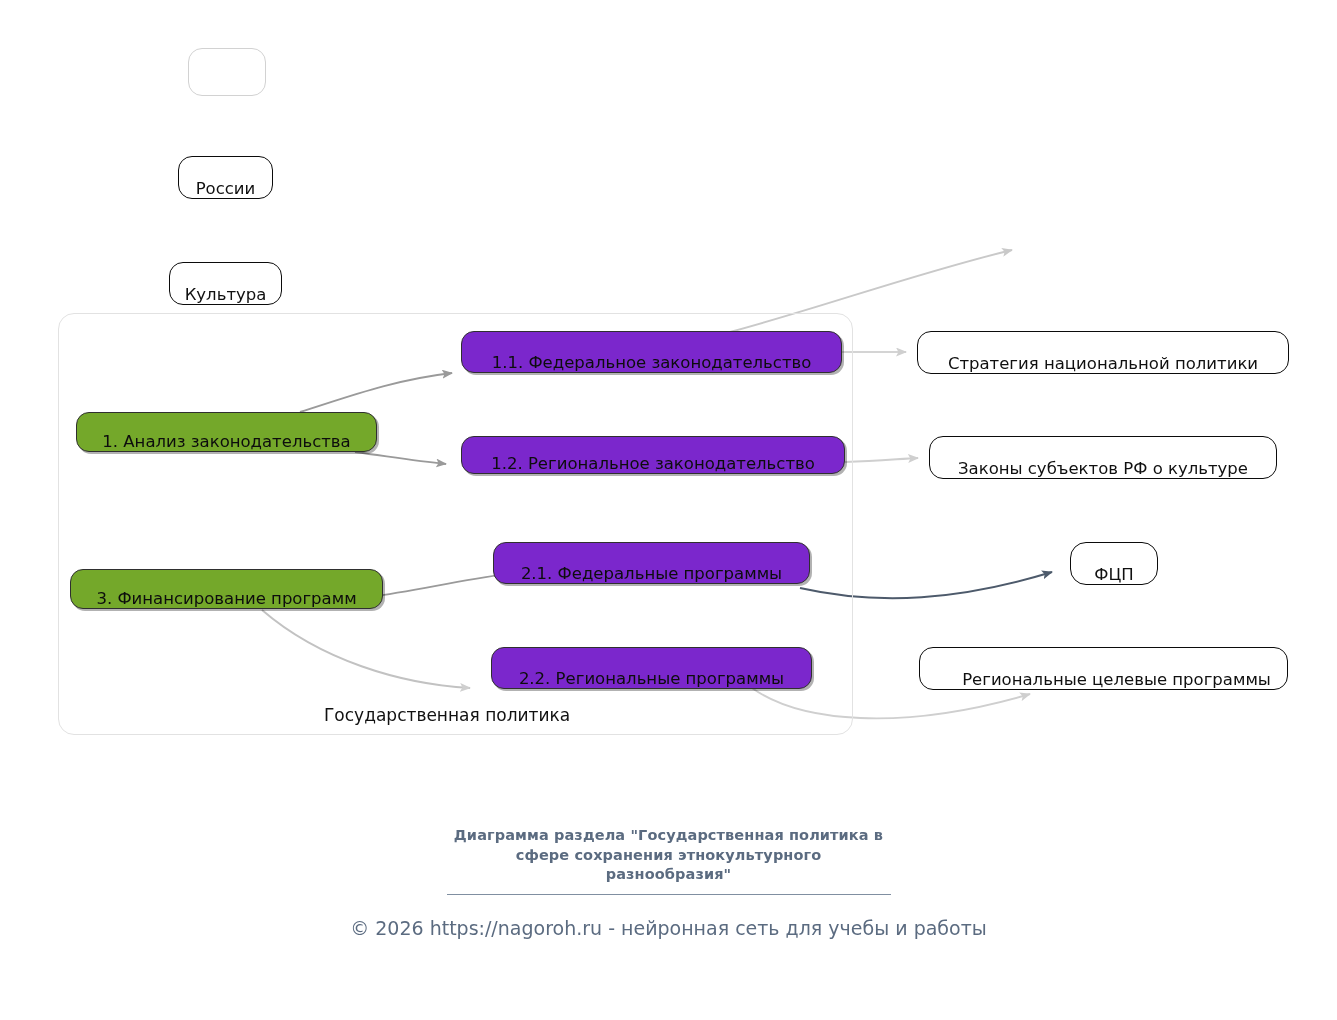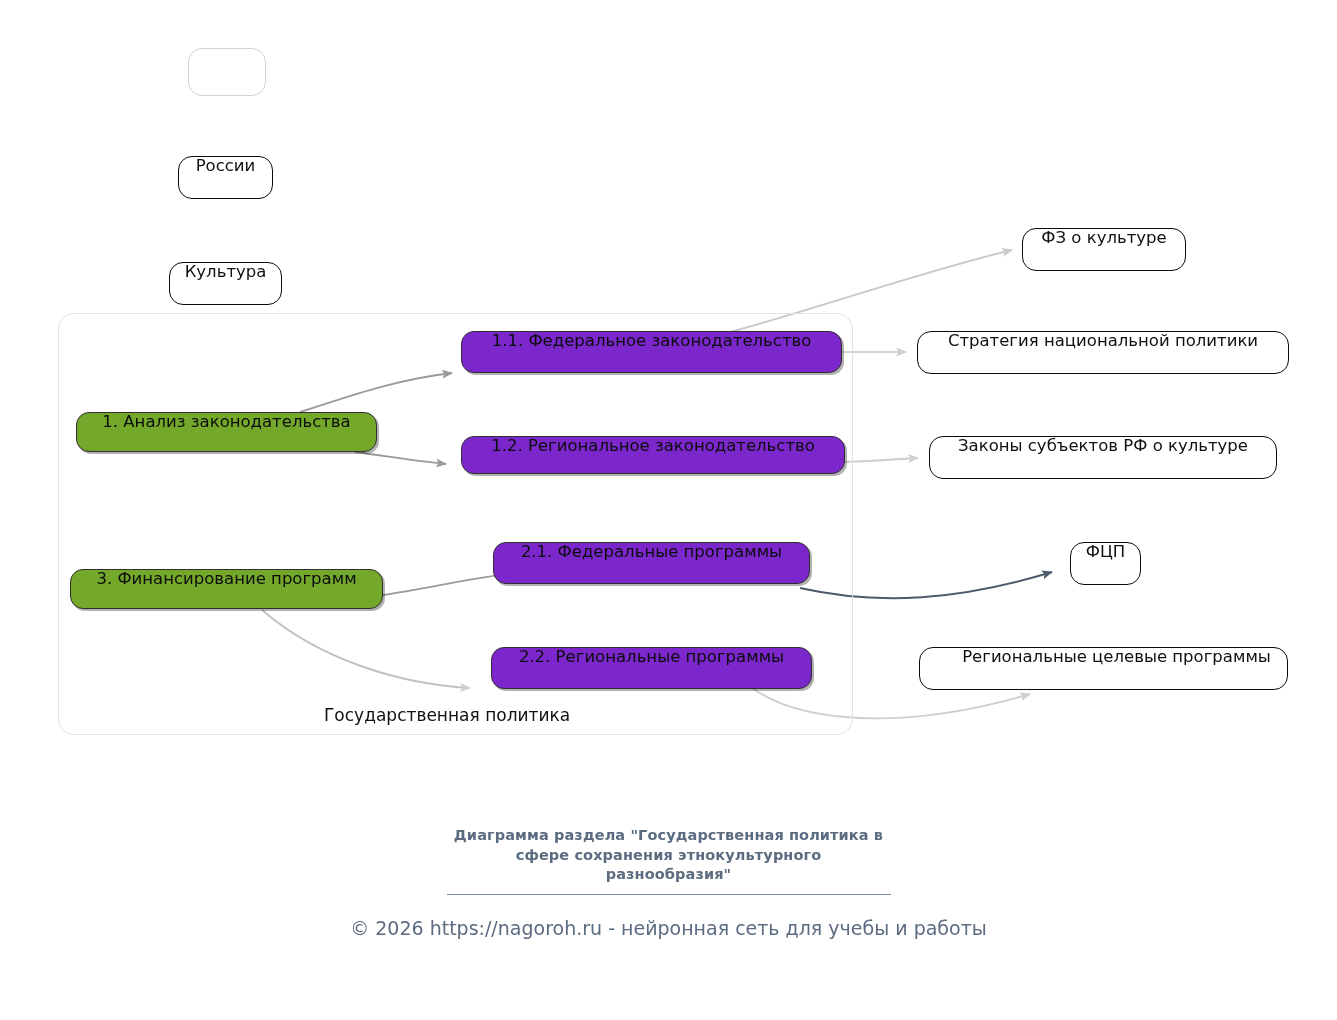--- a/index.html
+++ b/index.html
@@ -29,21 +29,21 @@
     width: 1337px;
     height: 1020px;
     pointer-events: none;
   }
 
   
   .node {
     position: absolute;
     box-sizing: border-box;
     display: flex;
-    align-items: flex-start;
+    align-items: flex-end;
     justify-content: center;
     text-align: center;
     white-space: nowrap;
     line-height: 1.1;
     font-size: 16px;
     border-radius: 13px;
     z-index: 4;
   }
 
   
@@ -204,33 +204,30 @@
   </div>
 
   <div class="node purple" style="left:493px; top:542px; width:317px; height:42px; font-size:16.5px;">
     <span>2.1. Федеральные программы</span>
   </div>
 
   <div class="node purple" style="left:491px; top:647px; width:321px; height:42px; font-size:16.5px;">
     <span>2.2. Региональные программы</span>
   </div>
 
-  <div class="node plain" style="left:1022px; top:228px; width:164px; height:43px; font-size:16.5px;">
-    <span>ФЗ о культуре</span>
-  </div>
 
   <div class="node plain" style="left:917px; top:331px; width:372px; height:43px; font-size:16.5px;">
     <span>Стратегия национальной политики</span>
   </div>
 
   <div class="node plain" style="left:929px; top:436px; width:348px; height:43px; font-size:16.5px;">
     <span>Законы субъектов РФ о культуре</span>
   </div>
 
-  <div class="node plain" style="left:1070px; top:542px; width:71px; height:43px; font-size:16.5px;">
+  <div class="node plain" style="left:1070px; top:542px; width:88px; height:43px; font-size:16.5px;border-radius:16px;">
     <span>ФЦП</span>
   </div>
 
   <div class="node plain" style="left:919px; top:647px; width:369px; height:43px; font-size:16.5px;padding-left:26px;">
     <span>Региональные целевые программы</span>
   </div>
 
   <div id="subgraph-label">Государственная политика</div>
 
   <div id="footer">

